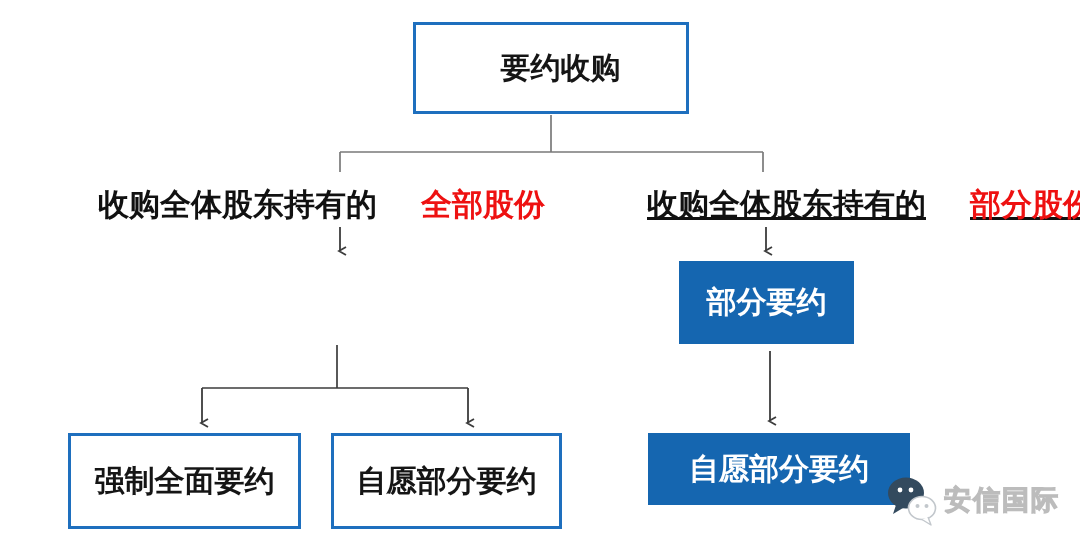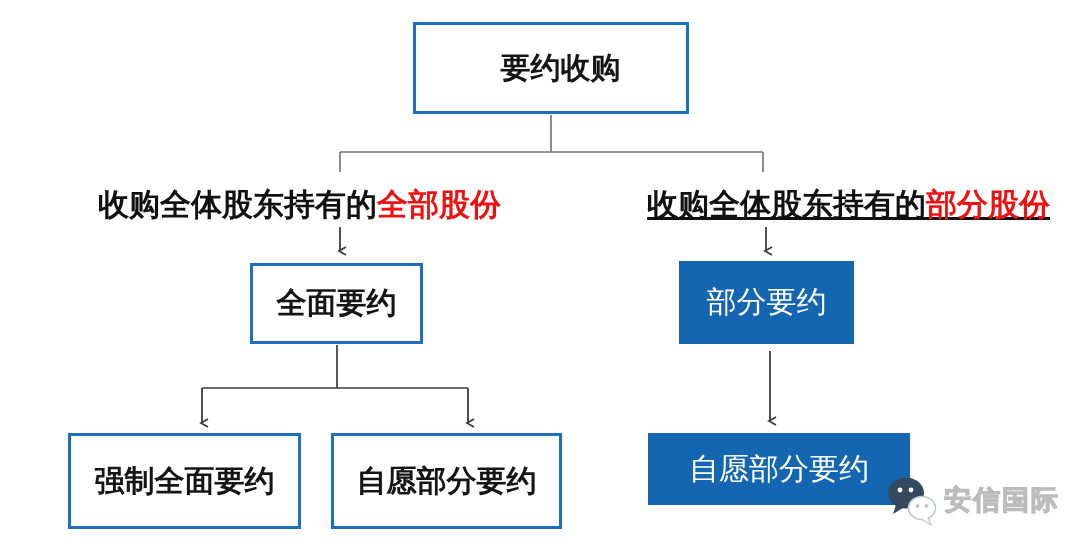--- a/index.html
+++ b/index.html
@@ -10,27 +10,27 @@
   .node{
     position:absolute;display:flex;align-items:center;justify-content:center;
     box-sizing:border-box;text-align:center;white-space:nowrap;
   }
   .node.outline{
     background:#ffffff;border:3px solid #1e6fbe;color:#151515;
     font-size:30px;font-weight:700;
   }
   .node.filled{
     background:#1566b0;border:none;color:#ffffff;
-    font-size:30px;font-weight:400;
+    font-size:30px;font-weight:700;
   }
   .condition{
     position:absolute;font-size:31px;font-weight:700;color:#111111;white-space:nowrap;
     letter-spacing:0px;
   }
-  .condition .hl{color:#ee1111;}
+  .condition .hl{color:#ee1111;margin-left:44px;}
   #connectors{position:absolute;left:0;top:0;width:1080px;height:554px;z-index:1;}
   .node,.condition{z-index:2;}
   #watermark{
     position:absolute;left:886px;top:472px;z-index:3;display:flex;align-items:flex-end;
   }
   #watermark .wm-label{
     font-size:27px;font-weight:700;color:#e6e6e6;
     -webkit-text-stroke:1.2px #bcbcbc;
     letter-spacing:2px;margin-left:6px;padding-bottom:10px;white-space:nowrap;
   }
@@ -63,23 +63,20 @@
     <span>要约收购</span>
   </div>
 
   <div class="condition" style="left:98px;top:184px;">
     <span>收购全体股东持有的</span><span class="hl">全部股份</span>
   </div>
   <div class="condition" style="left:647px;top:184px;text-decoration:underline;">
     <span>收购全体股东持有的</span><span class="hl">部分股份</span>
   </div>
 
-  <div class="node outline" style="left:250px;top:263px;width:173px;height:81px;">
-    <span>全面要约</span>
-  </div>
   <div class="node filled" style="left:679px;top:261px;width:175px;height:83px;">
     <span>部分要约</span>
   </div>
 
   <div class="node outline" style="left:68px;top:433px;width:233px;height:96px;align-items:center;">
     <span>强制全面要约</span>
   </div>
   <div class="node outline" style="left:331px;top:433px;width:231px;height:96px;">
     <span>自愿部分要约</span>
   </div>

